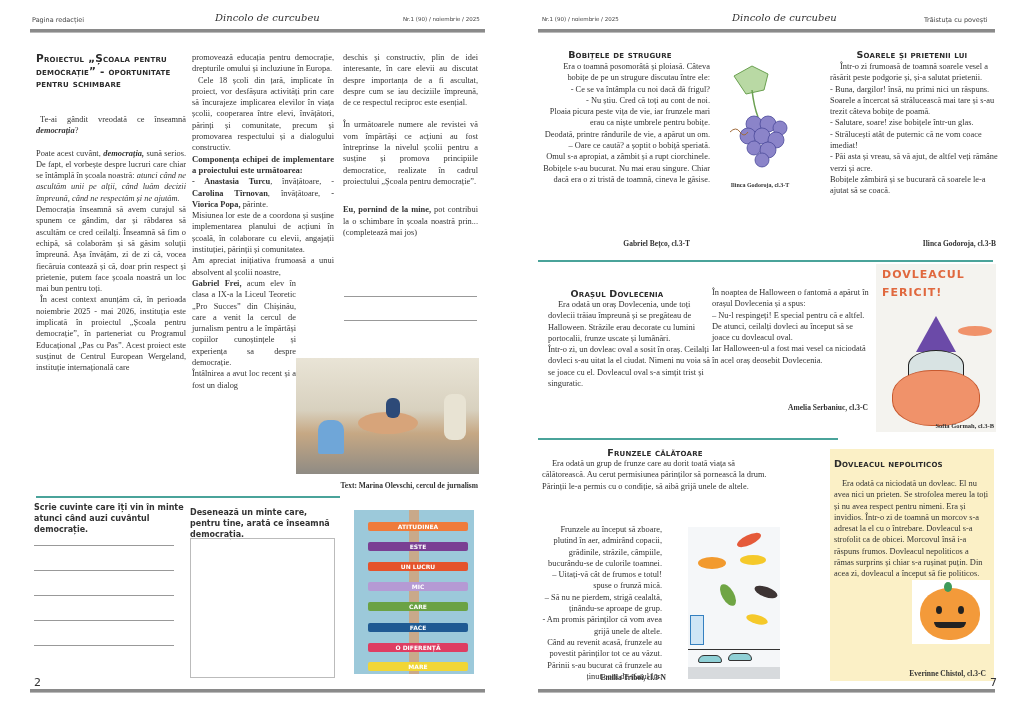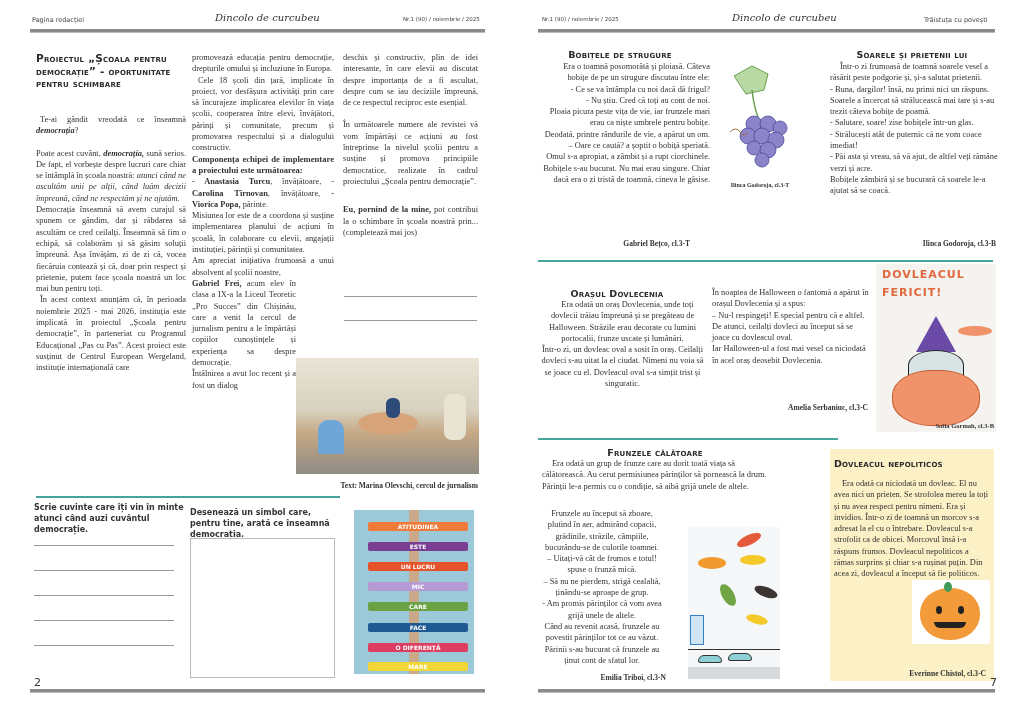--- a/index.html
+++ b/index.html
@@ -72,21 +72,21 @@
   <div class="teal" style="left:36px;top:496px;width:304px"></div>
 
   <div style="position:absolute;left:34px;top:502px;width:150px;font-family:'DejaVu Sans',sans-serif;font-size:8px;line-height:11px;font-weight:bold;color:#333">Scrie cuvinte care îți vin în minte atunci când auzi cuvântul democrație.</div>
   <div class="lines" style="position:absolute;left:34px;top:545px;width:140px">
     <div></div>
       <div></div>
       <div></div>
       <div></div>
       <div></div>
   </div>
-  <div style="position:absolute;left:190px;top:507px;width:150px;font-family:'DejaVu Sans',sans-serif;font-size:8px;line-height:11px;font-weight:bold;color:#333">Desenează un simbol care, pentru tine, arată ce înseamnă democrația.</div>
+  <div style="position:absolute;left:190px;top:507px;width:150px;font-family:'DejaVu Sans',sans-serif;font-size:8px;line-height:11px;font-weight:bold;color:#333">Desenează un minte care, pentru tine, arată ce înseamnă democrația.</div>
   <div class="box" style="left:190px;top:538px;width:145px;height:140px"></div>
 
   <div class="img" style="left:354px;top:510px;width:120px;height:164px;background:#9cc9da">
     <div style="position:absolute;left:55px;top:0;width:10px;height:164px;background:#c9a98a"></div>
     <div class="pencil" style="top:12px;background:#ef7b3a">ATITUDINEA</div>
     <div class="pencil" style="top:32px;background:#7a3f93">ESTE</div>
     <div class="pencil" style="top:52px;background:#e5532b">UN LUCRU</div>
     <div class="pencil" style="top:72px;background:#b59ad4">MIC</div>
     <div class="pencil" style="top:92px;background:#6ba244">CARE</div>
     <div class="pencil" style="top:113px;background:#1f5a93">FACE</div>
@@ -145,21 +145,21 @@
       <p>- Salutare, soare! zise bobițele într-un glas.</p>
       <p>- Strălucești atât de puternic că ne vom coace imediat!</p>
       <p>- Păi asta și vreau, să vă ajut, de altfel veți rămâne verzi și acre.</p>
       <p>Bobițele zâmbiră și se bucurară că soarele le-a ajutat să se coacă.</p>
     </div>
   <div class="t sig" style="left:318px;top:238px;width:166px">Ilinca Godoroja, cl.3-B</div>
 
   <div class="teal" style="left:26px;top:260px;width:455px"></div>
 
   <div class="h2 sc" style="left:25px;top:288px;width:160px">Orașul Dovlecenia</div>
-  <div class="t" id="s3a" style="left:28px;top:299px;width:165px;text-align:center">
+  <div class="t" id="s3a" style="left:36px;top:299px;width:165px;text-align:left">
       <p style="text-indent: 10px;">Era odată un oraș Dovlecenia, unde toți dovlecii trăiau împreună și se pregăteau de Halloween. Străzile erau decorate cu lumini portocalii, frunze uscate și lumânări.</p>
       <p>Într-o zi, un dovleac oval a sosit în oraș. Ceilalți dovleci s-au uitat la el ciudat. Nimeni nu voia să se joace cu el. Dovleacul oval s-a simțit trist și singuratic.</p>
     </div>
   <div class="t" id="s3b" style="left:200px;top:287px;width:160px;text-align:left">
       <p>În noaptea de Halloween o fantomă a apărut în orașul Dovlecenia și a spus:</p>
       <p>– Nu-l respingeți! E special pentru că e altfel.</p>
       <p>De atunci, ceilalți dovleci au început să se joace cu dovleacul oval.</p>
       <p>Iar Halloween-ul a fost mai vesel ca niciodată în acel oraș deosebit Dovlecenia.</p>
     </div>
   <div class="t sig" style="left:200px;top:402px;width:156px">Amelia Serbaniuc, cl.3-C</div>
@@ -172,21 +172,21 @@
     <div style="position:absolute;left:82px;top:62px;width:34px;height:10px;border-radius:50%;background:#f0926a"></div>
   </div>
   <div class="t sig" style="left:390px;top:420px;width:92px;font-size:6.5px">Sofia Gormah, cl.3-B</div>
 
   <div class="teal" style="left:26px;top:438px;width:300px"></div>
 
   <div class="h2 sc" style="left:28px;top:447px;width:230px">Frunzele călătoare</div>
   <div class="t" id="s4a" style="left:30px;top:458px;width:230px;text-align:left">
       <p style="text-indent: 10px;">Era odată un grup de frunze care au dorit toată viața să călătorească. Au cerut permisiunea părinților să pornească la drum. Părinții le-a permis cu o condiție, să aibă grijă unele de altele.</p>
     </div>
-  <div class="t" id="s4b" style="left:30px;top:508px;width:120px;text-align:center">
+  <div class="t" id="s4b" style="left:30px;top:524px;width:120px;text-align:right">
       <p>Frunzele au început să zboare, plutind în aer, admirând copacii, grădinile, străzile, câmpiile, bucurându-se de culorile toamnei.</p>
       <p>– Uitați-vă cât de frumos e totul! spuse o frunză mică.</p>
       <p>– Să nu ne pierdem, strigă cealaltă, ținându-se aproape de grup.</p>
       <p>- Am promis părinților că vom avea grijă unele de altele.</p>
       <p>Când au revenit acasă, frunzele au povestit părinților tot ce au văzut.</p>
       <p>Părinii s-au bucurat că frunzele au ținut cont de sfatul lor.</p>
     </div>
   <div class="t sig" style="left:30px;top:672px;width:124px">Emilia Triboi, cl.3-N</div>
 
   <div class="img" style="left:176px;top:527px;width:92px;height:152px;background:#f5f7f9">

